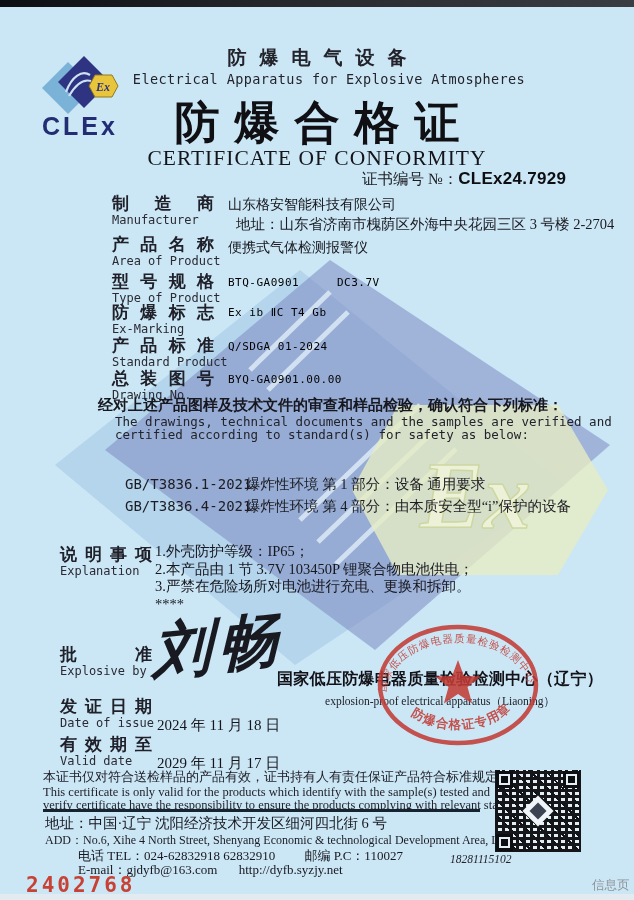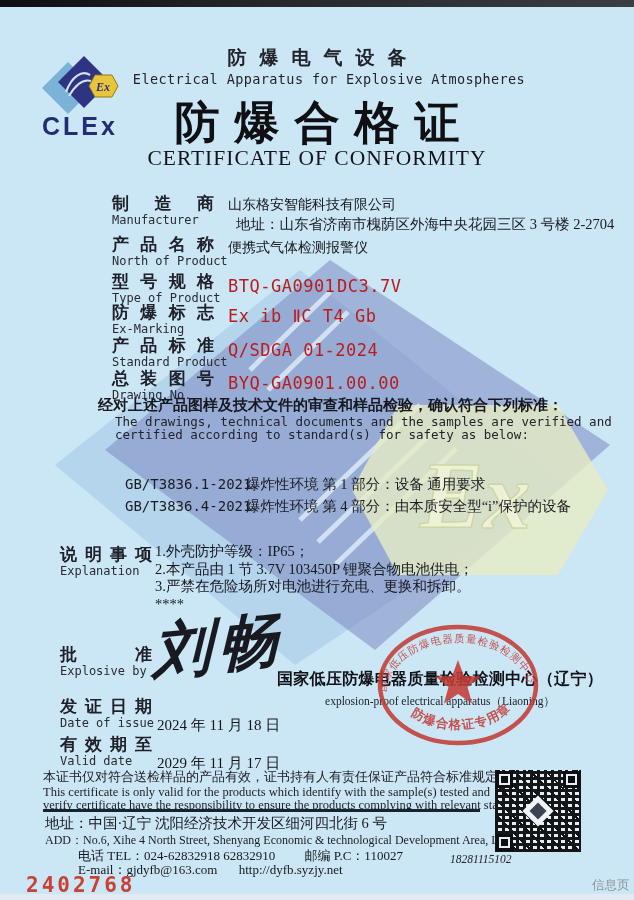--- a/index.html
+++ b/index.html
@@ -33,21 +33,21 @@
   .clex{top:112px;left:42px;font-size:25px;font-weight:700;letter-spacing:3px;color:#222d73;z-index:2;}
 
   
   .zlabel{display:block;width:102px;font-size:17px;font-weight:600;color:#20202a;
           text-align:justify;text-align-last:justify;text-justify:inter-character;line-height:18px;}
   .elabel{display:block;font-size:12px;color:#2a2a33;margin-top:0;font-family:"DejaVu Sans Mono","Liberation Mono",monospace;}
   .lab{left:112px;z-index:2;}
   .lab2{left:60px;z-index:2;}
   .lab2 .zlabel{width:92px;}
   .val-zh{font-size:14px;color:#16161c;z-index:2;}
-  .val-code{font-size:17px;color:#b91c1c;letter-spacing:.5px;z-index:2;}
+  .val-code{font-size:11px;color:#000000;letter-spacing:.5px;z-index:2;}
   .addr2{font-size:14.5px;color:#1a1a22;z-index:2;}
 
   .stmt-zh{left:98px;top:396px;font-size:15px;font-weight:700;color:#17171f;z-index:2;}
   .stmt-en{left:115px;font-size:12.5px;color:#23232b;z-index:2;}
 
   .std-code{left:125px;font-size:14px;z-index:2;}
   .std-desc{left:230px;font-size:14.5px;z-index:2;padding-left:16px;}
 
   .expl-items{left:155px;top:543px;font-size:14.5px;line-height:17.5px;color:#17171f;z-index:2;}
 
@@ -115,31 +115,34 @@
     <path d="M32,38 C38,22 48,16 56,21 M35,42 C42,30 50,25 57,27" stroke="#cfe2f2" stroke-width="2.2" fill="none"></path>
     <polygon points="55,32 61,21 78,21 84,32 78,43 61,43" fill="#e8c53a" stroke="#8f7a1e" stroke-width="1"></polygon>
     <text x="62" y="37" font-size="12" font-style="italic" font-weight="700" font-family="Liberation Serif, DejaVu Serif, serif" fill="#2e3382">Ex</text>
   </svg>
   <div class="abs clex sans">CLEx</div>
 
   <div class="abs ctr hdr-zh">防爆电气设备</div>
   <div class="abs ctr hdr-en mono">Electrical Apparatus for Explosive Atmospheres</div>
   <div class="abs ctr title-zh">防爆合格证</div>
   <div class="abs ctr title-en">CERTIFICATE OF CONFORMITY</div>
+  <div class="abs certno">
+    <span class="lbl">证书编号 №：</span><span class="val sans">CLEx24.7929</span>
+  </div>
 
   <div class="abs lab" style="top:195px">
     <span class="zlabel">制造商</span>
     <span class="elabel">Manufacturer</span>
   </div>
   <div class="abs val-zh" style="left:228px;top:196px">山东格安智能科技有限公司</div>
   <div class="abs addr2" style="left:236px;top:215px">地址：山东省济南市槐荫区外海中央花园三区 3 号楼 2-2704</div>
 
   <div class="abs lab" style="top:236px">
     <span class="zlabel">产品名称</span>
-    <span class="elabel">North of Product</span>
+    <span class="elabel">Area of Product</span>
   </div>
   <div class="abs val-zh" style="left:228px;top:239px">便携式气体检测报警仪</div>
 
   <div class="abs lab" style="top:273px">
     <span class="zlabel">型号规格</span>
     <span class="elabel">Type of Product</span>
   </div>
   <div class="abs val-code mono" style="left:228px;top:276px">BTQ-GA0901</div>
   <div class="abs val-code mono" style="left:337px;top:276px">DC3.7V</div>
 

